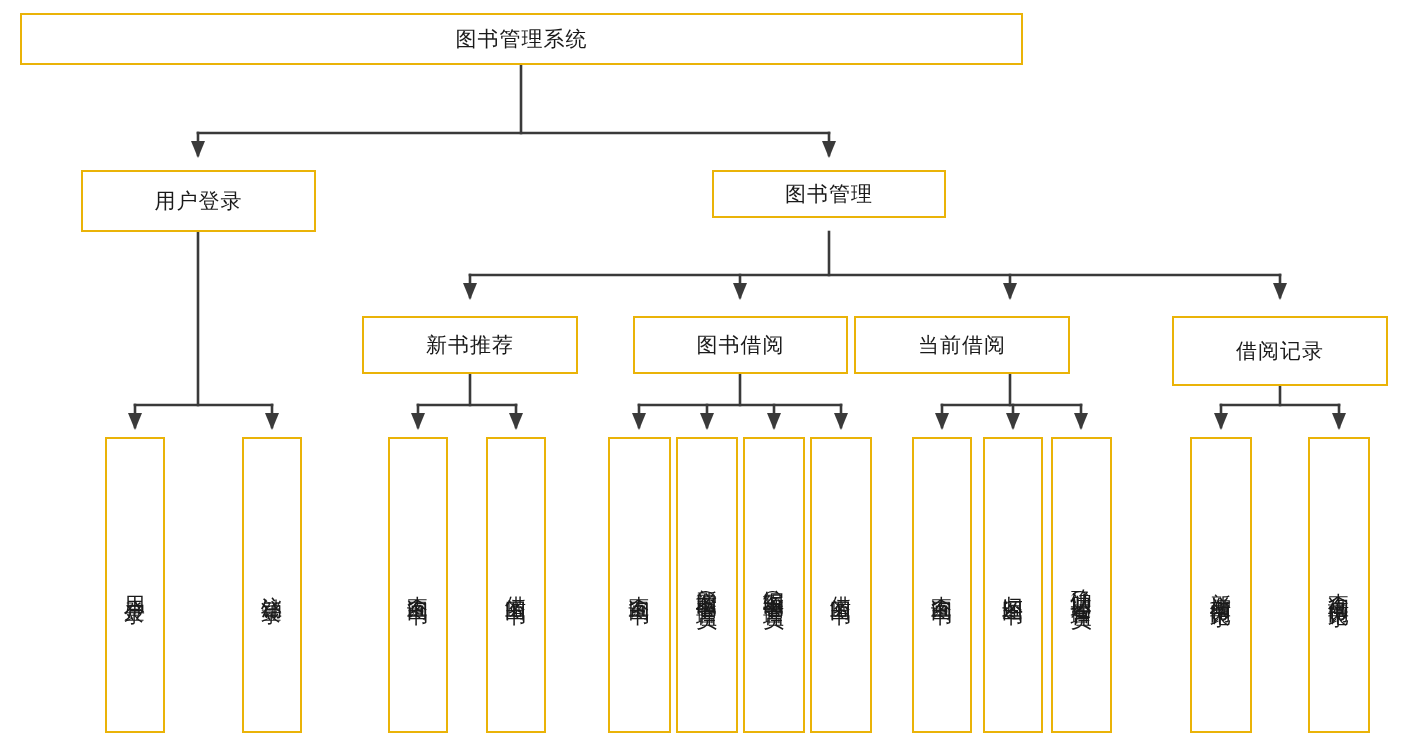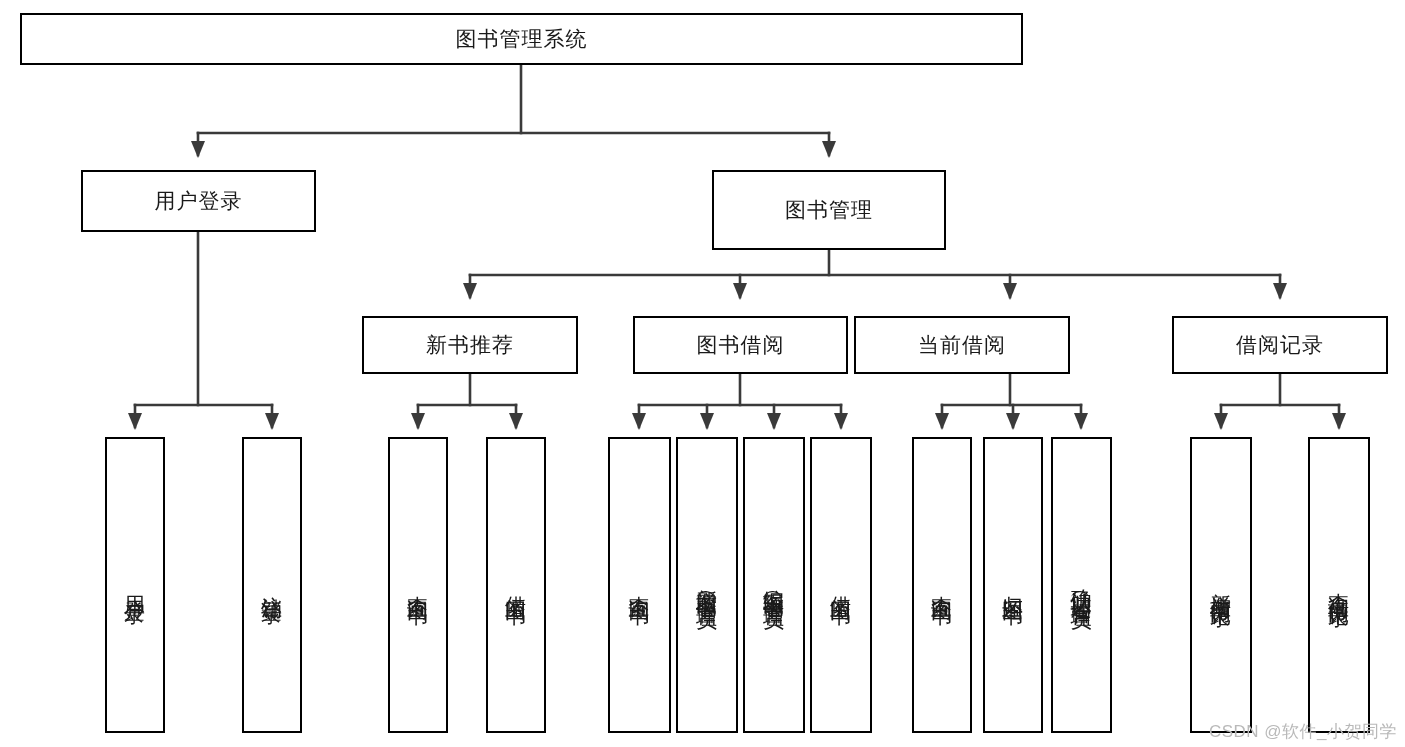--- a/index.html
+++ b/index.html
@@ -22,21 +22,21 @@
     left: 0;
     top: 0;
     width: 1405px;
     height: 747px;
     pointer-events: none;
   }
   .node {
     position: absolute;
     box-sizing: border-box;
     background: #ffffff;
-    border: 2px solid #000000;
+    border: 2px solid #eab308;
     display: flex;
     align-items: center;
     justify-content: center;
     color: #1a1a1a;
     z-index: 2;
   }
   .node.h {
     font-size: 21px;
     letter-spacing: 1px;
   }
@@ -124,33 +124,33 @@
       <polygon points="1332,413 1346,413 1339,430" fill="#3a3a3a"></polygon>
     </svg>
 
   <div id="nodes-layer">
       <div class="node h" style="left: 20px; top: 13px; width: 1003px; height: 52px;">
         <span class="htext">图书管理系统</span>
       </div>
       <div class="node h" style="left: 81px; top: 170px; width: 235px; height: 62px;">
         <span class="htext">用户登录</span>
       </div>
-      <div class="node h" style="left: 712px; top: 170px; width: 234px; height: 80px;">
+      <div class="node h" style="left: 712px; top: 170px; width: 234px; height: 48px;">
         <span class="htext">图书管理</span>
       </div>
       <div class="node h" style="left: 362px; top: 316px; width: 216px; height: 58px;">
         <span class="htext">新书推荐</span>
       </div>
       <div class="node h" style="left: 633px; top: 316px; width: 215px; height: 58px; font-family: Liberation Mono, monospace;">
         <span class="htext">图书借阅</span>
       </div>
       <div class="node h" style="left: 854px; top: 316px; width: 216px; height: 58px;">
         <span class="htext">当前借阅</span>
       </div>
-      <div class="node h" style="left: 1172px; top: 316px; width: 216px; height: 58px;">
+      <div class="node h" style="left: 1172px; top: 316px; width: 216px; height: 70px;">
         <span class="htext">借阅记录</span>
       </div>
       <div class="node v" style="left: 105px; top: 437px; width: 60px; height: 296px;">
         <span class="vtext">用户登录</span>
       </div>
       <div class="node v" style="left: 242px; top: 437px; width: 60px; height: 296px;">
         <span class="vtext">注销登录</span>
       </div>
       <div class="node v" style="left: 388px; top: 437px; width: 60px; height: 296px;">
         <span class="vtext">查询图书</span>
@@ -180,15 +180,14 @@
         <span class="vtext">确认归还（管理员）</span>
       </div>
       <div class="node v" style="left: 1190px; top: 437px; width: 62px; height: 296px;">
         <span class="vtext">新增借阅记录</span>
       </div>
       <div class="node v" style="left: 1308px; top: 437px; width: 62px; height: 296px;">
         <span class="vtext">查询借阅记录</span>
       </div>
     </div>
 
-  <div id="watermark">CSDN @软件_小贺同学</div>
 
 </div>
 
 </body></html>

